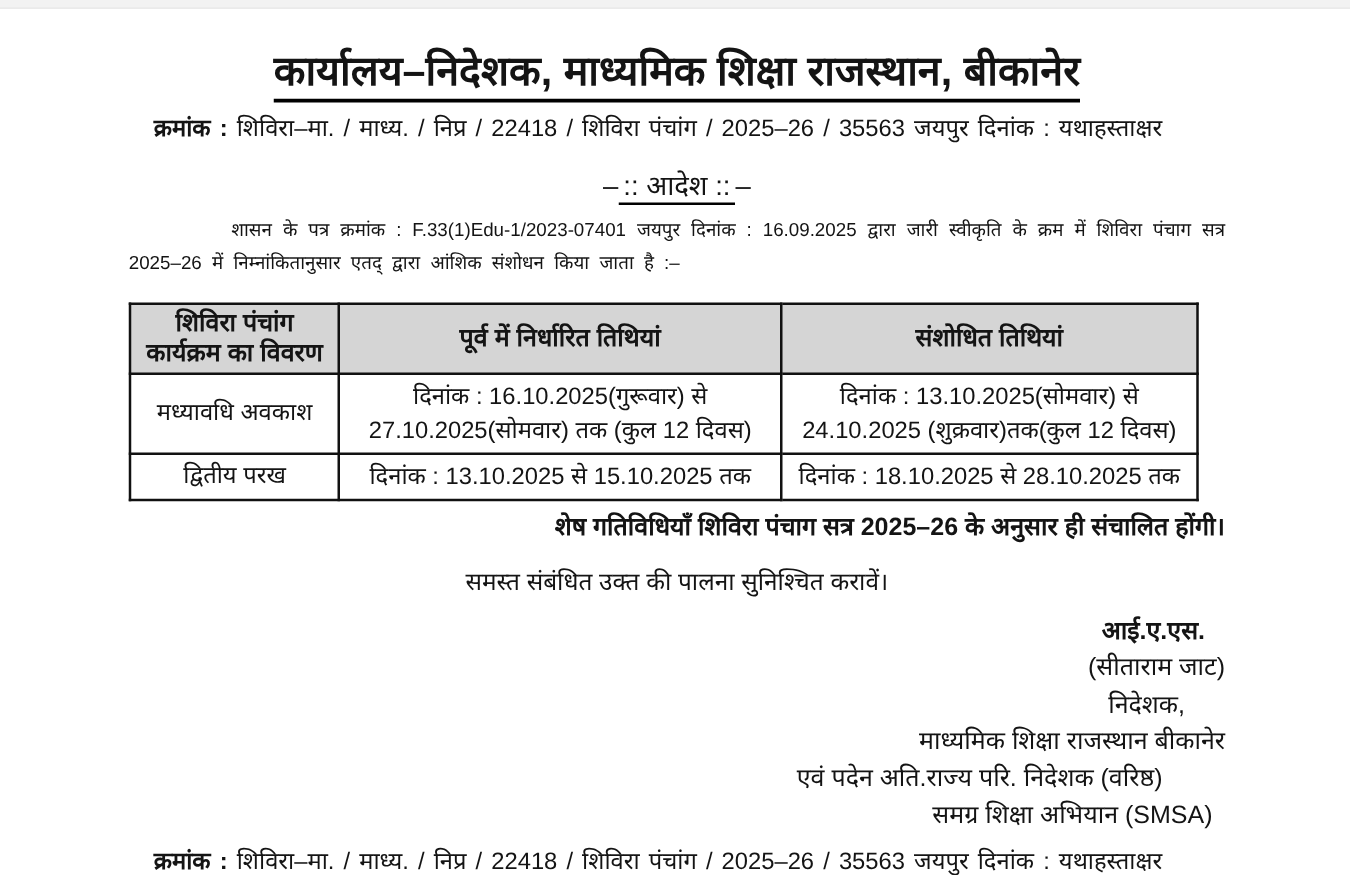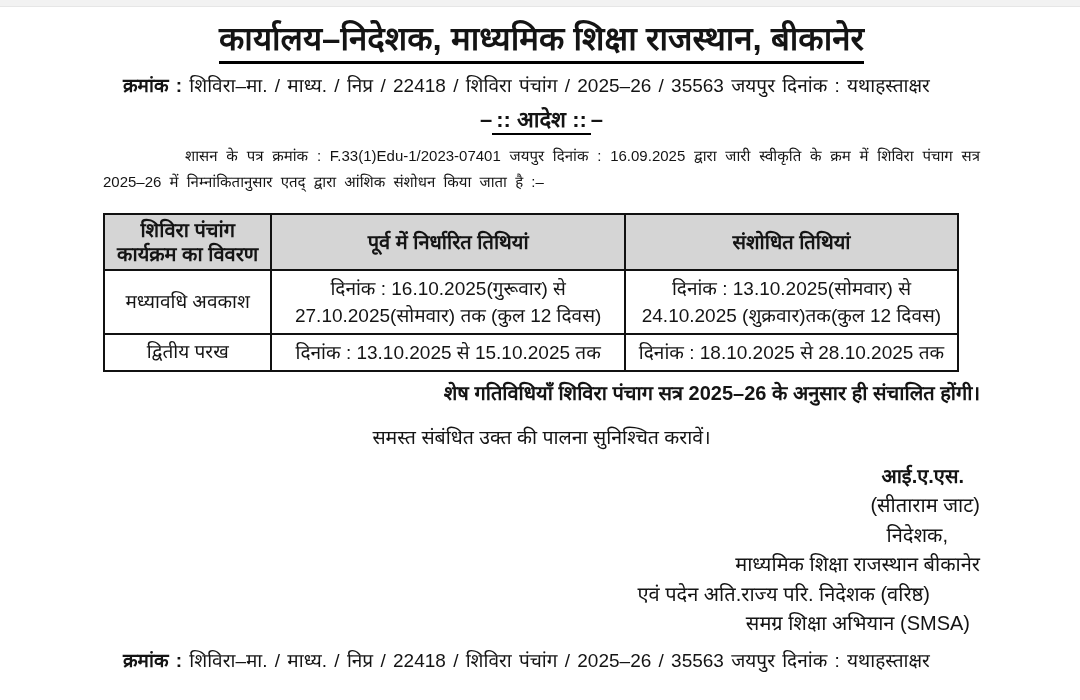--- a/index.html
+++ b/index.html
@@ -16,21 +16,21 @@
     width: 100%;
     height: 7px;
     background: #f2f2f2;
     border-bottom: 1px solid #e6e6e6;
   }
   .page {
     width: 1080px;
     padding: 0 100px 0 103px;
   }
 
-  .title-wrap { text-align: center; margin-top: 12px; }
+  .title-wrap { text-align: center; margin-top: 30px; }
   .title {
     display: inline-block;
     font-size: 33px;
     font-weight: bold;
     line-height: 1.2;
     border-bottom: 3px solid #000;
     padding-bottom: 2px;
     white-space: nowrap;
   }
 
@@ -39,23 +39,23 @@
     padding-left: 20px;
     font-size: 19px;
     line-height: 26px;
     word-spacing: 2px;
     white-space: nowrap;
   }
   .ref-line .lbl { font-weight: bold; }
 
   .order-heading {
     text-align: center;
-    margin-top: 6px;
+    margin-top: 17px;
     font-size: 22px;
-    font-weight: bold;
+    font-weight: normal;
     line-height: 30px;
   }
   .order-heading .ul {
     border-bottom: 2px solid #000;
     padding: 0 4px 1px 4px;
   }
 
   .body-para {
     margin-top: 8px;
     font-size: 15px;

